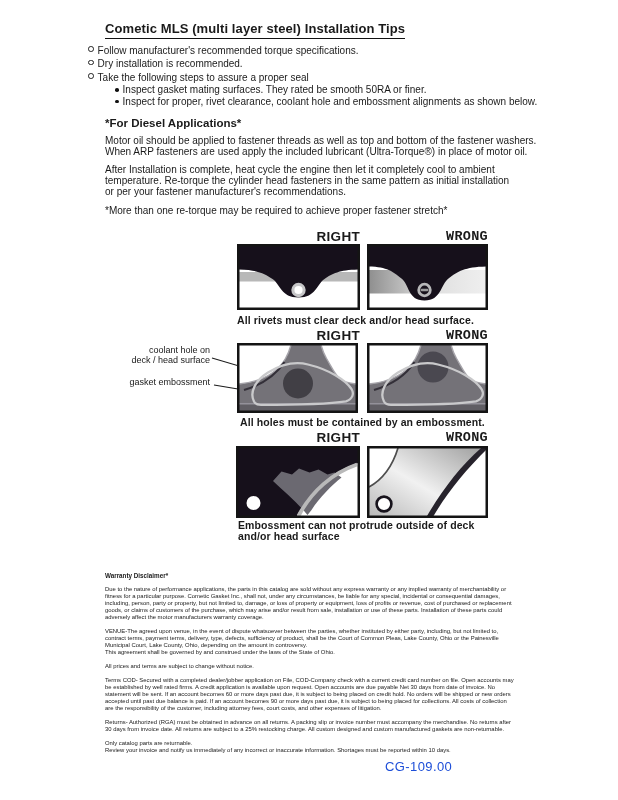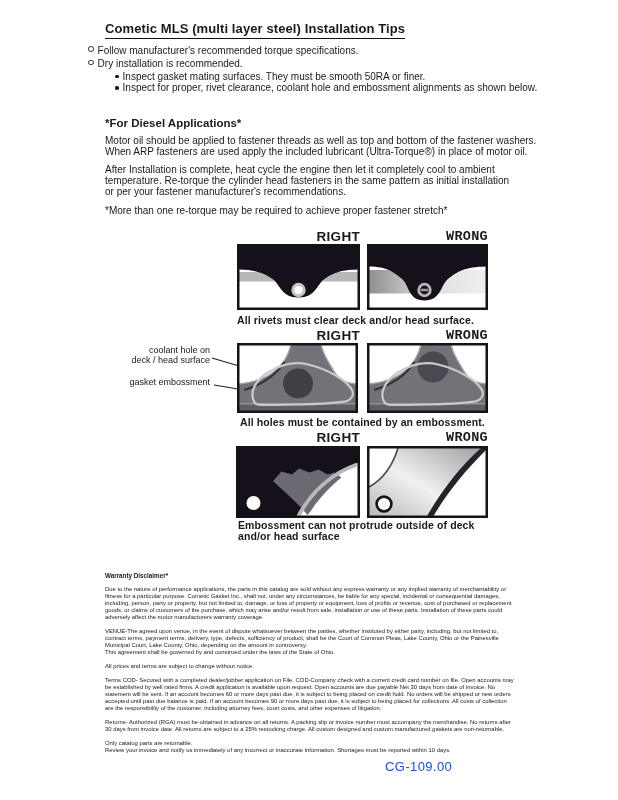--- a/index.html
+++ b/index.html
@@ -38,21 +38,22 @@
 </head>
 <body>
 
 <div class="page">
 
   <div class="abs page-title">Cometic MLS (multi layer steel) Installation Tips</div>
 
   <div class="abs tips">
     <div class="bullet"><span class="b-circle"></span><span>Follow manufacturer's recommended torque specifications.</span></div>
     <div class="bullet"><span class="b-circle"></span><span>Dry installation is recommended.</span></div>
-    <div class="sub-bullet"><span class="b-dot"></span><span>Inspect gasket mating surfaces.  They must be smooth 50RA or finer.</span></div>
+    <div class="bullet"><span class="b-circle"></span><span>Take the following steps to assure a proper seal</span></div>
+    <div class="sub-bullet"><span class="b-dot"></span><span>Inspect gasket mating surfaces.  They rated be smooth 50RA or finer.</span></div>
     <div class="sub-bullet"><span class="b-dot"></span><span>Inspect for proper, rivet clearance, coolant hole and embossment alignments as shown below.</span></div>
   </div>
 
   <div class="abs diesel-h">*For Diesel Applications*</div>
   <div class="abs para p2">After Installation is complete, heat cycle the engine then let it completely cool to ambient
 temperature. Re-torque the cylinder head fasteners in the same pattern as initial installation
 or per your fastener manufacturer's recommendations.</div>
   <div class="abs para p1">Motor oil should be applied to fastener threads as well as top and bottom of the fastener washers.
 When ARP fasteners are used apply the included lubricant (Ultra-Torque®) in place of motor oil.</div>
   <div class="abs note">*More than one re-torque may be required to achieve proper fastener stretch*</div>

